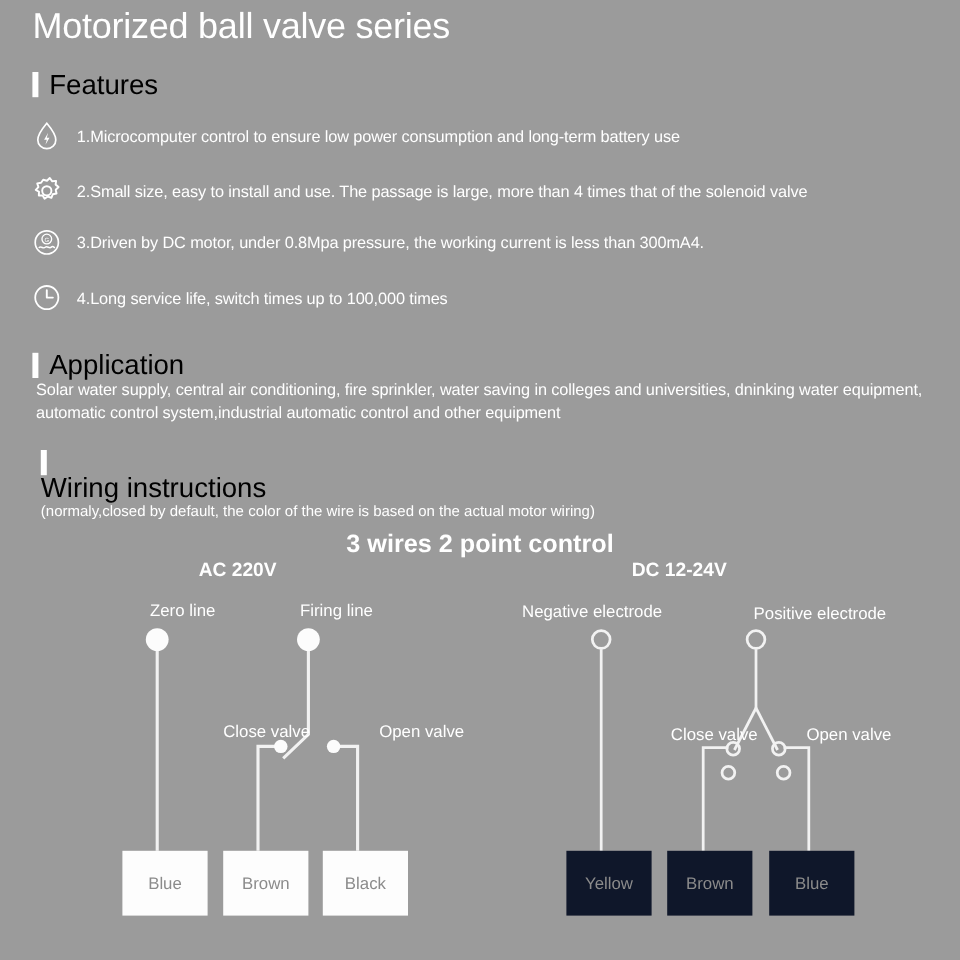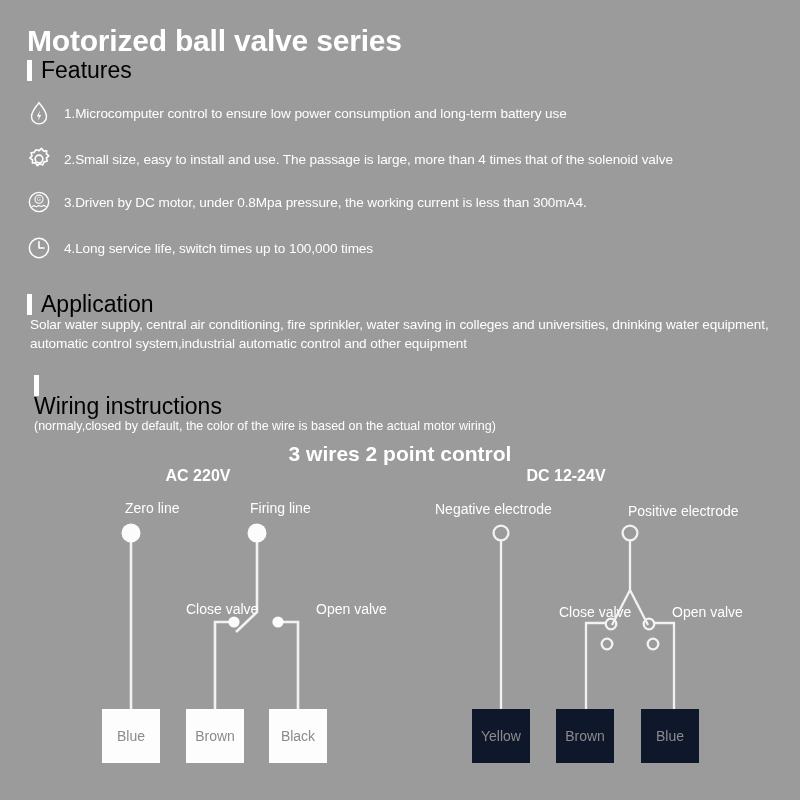--- a/index.html
+++ b/index.html
@@ -6,22 +6,22 @@
   html, body {
     width: 800px; height: 800px;
     background: #9b9b9b;
     font-family: "Liberation Sans", sans-serif;
     overflow: hidden;
   }
   #page { position: relative; width: 800px; height: 800px; background: #9b9b9b; }
 
   
   .main-title {
-    position: absolute; left: 27px; top: 24px;
-    font-size: 30px; font-weight: 700; color: #ffffff;
+    position: absolute; left: 27px; top: 6px;
+    font-size: 30px; font-weight: 400; color: #ffffff;
     letter-spacing: -0.2px; white-space: nowrap;
   }
   .sec-head {
     position: absolute; display: flex; align-items: baseline;
     white-space: nowrap;
   }
   .sec-bar {
     display: inline-block; width: 5px; height: 21px;
     background: #ffffff; margin-right: 9px; position: relative; top: 3px;
   }
@@ -56,21 +56,21 @@
   .grp-title {
     position: absolute; font-size: 16px; color: #ffffff; font-weight: 600;
     white-space: nowrap; text-align: center;
   }
   .wlabel {
     position: absolute; font-size: 14px; color: #ffffff; font-weight: 400;
     white-space: nowrap;
     margin-left: 31px;
   }
   .box {
-    position: absolute; width: 58px; height: 54px;
+    position: absolute; width: 71px; height: 54px;
     background: #fdfdfd; display: flex; align-items: center; justify-content: center;
     font-size: 14px; color: #8b8b8b; font-weight: 400;
   }
   .box.cream { background: #0f172a; }
   svg.wires { position: absolute; left: 0; top: 0; width: 800px; height: 800px; pointer-events: none; }
 </style>
 </head>
 <body>
 
 <div id="page">

